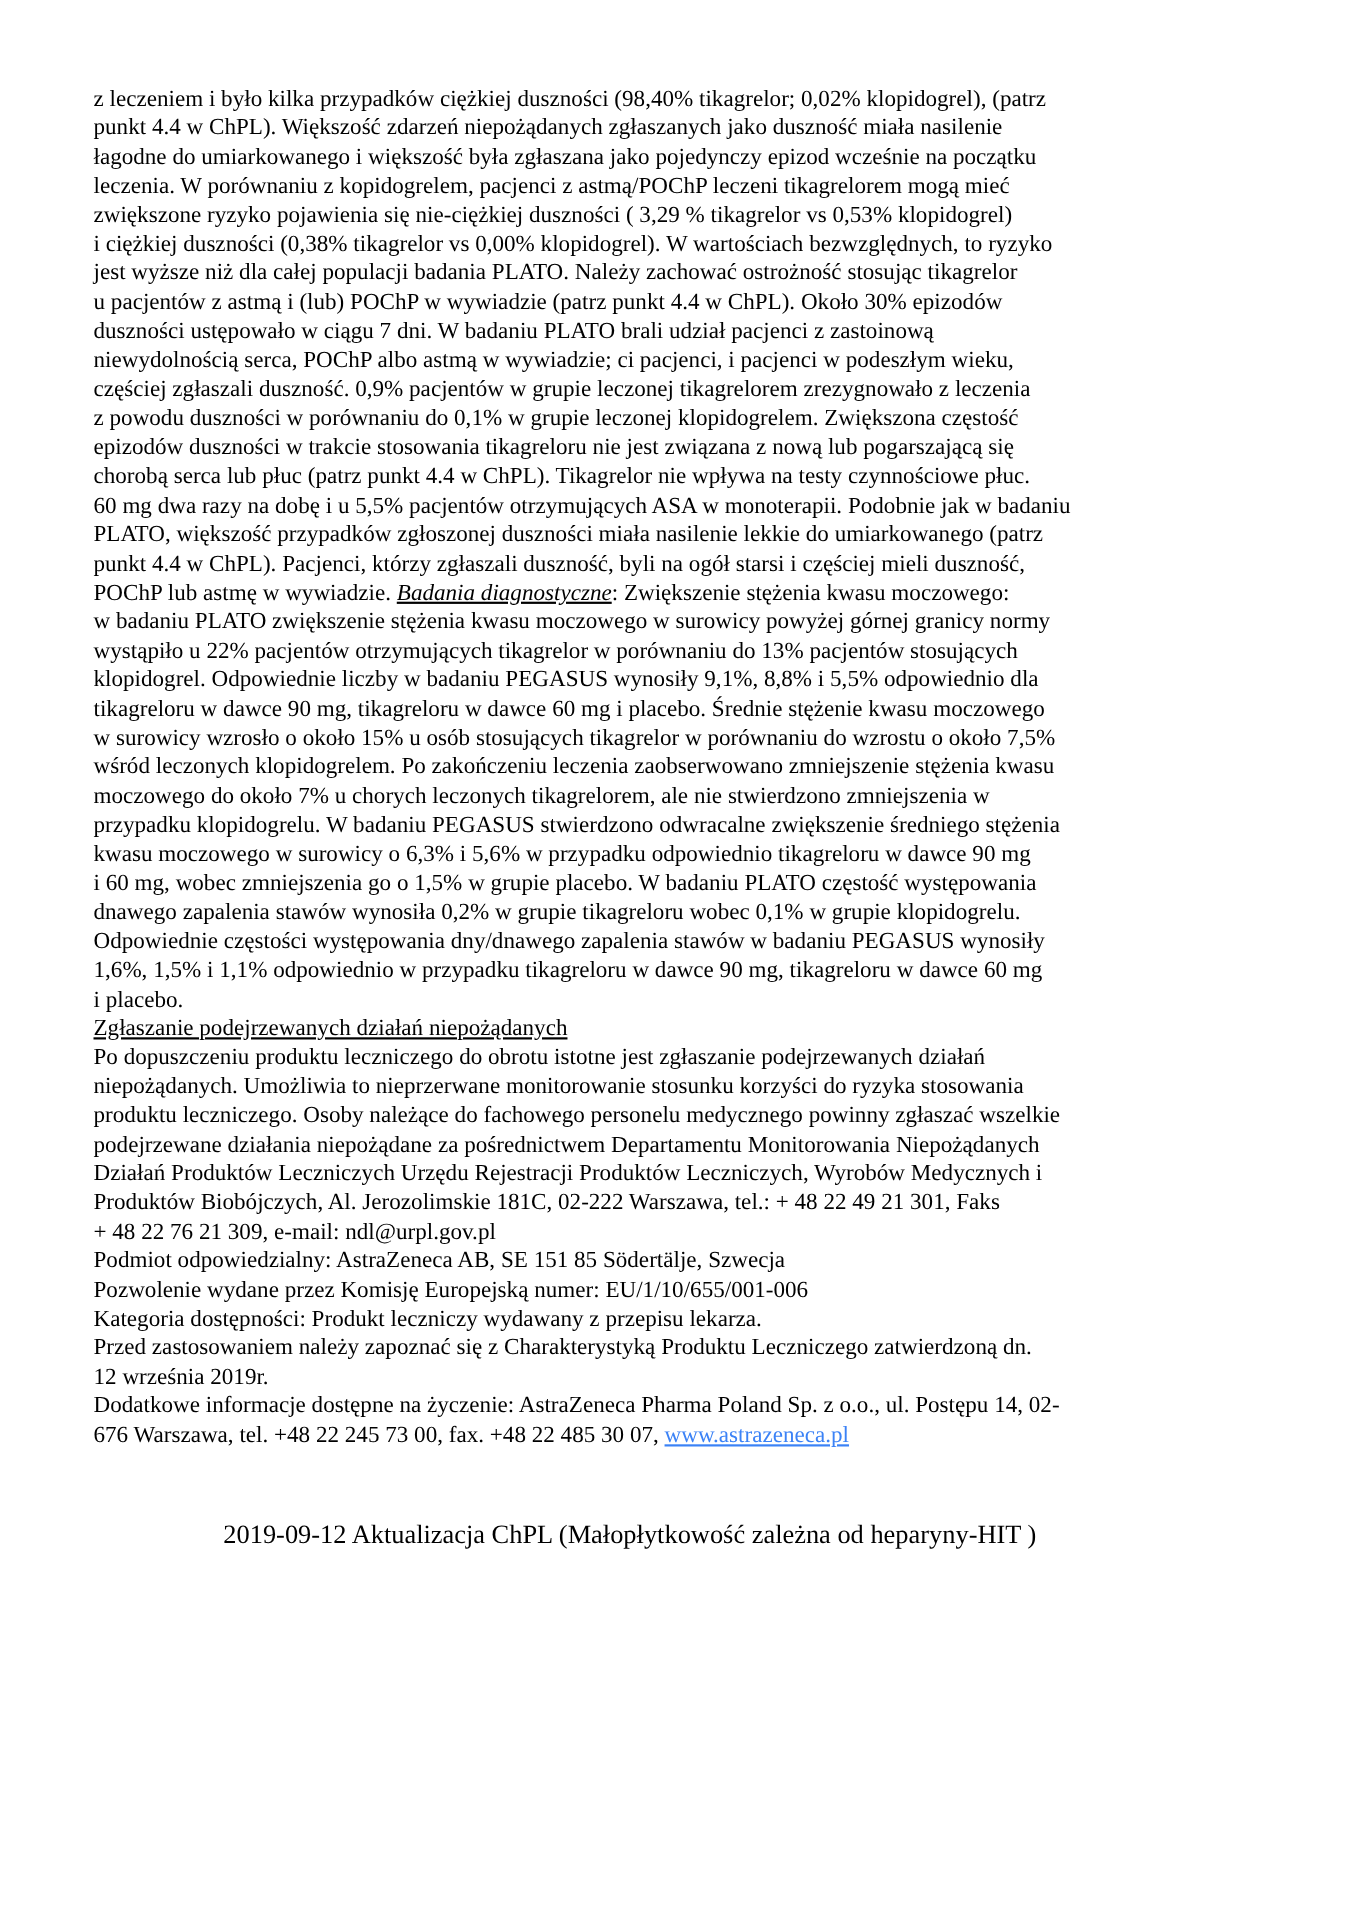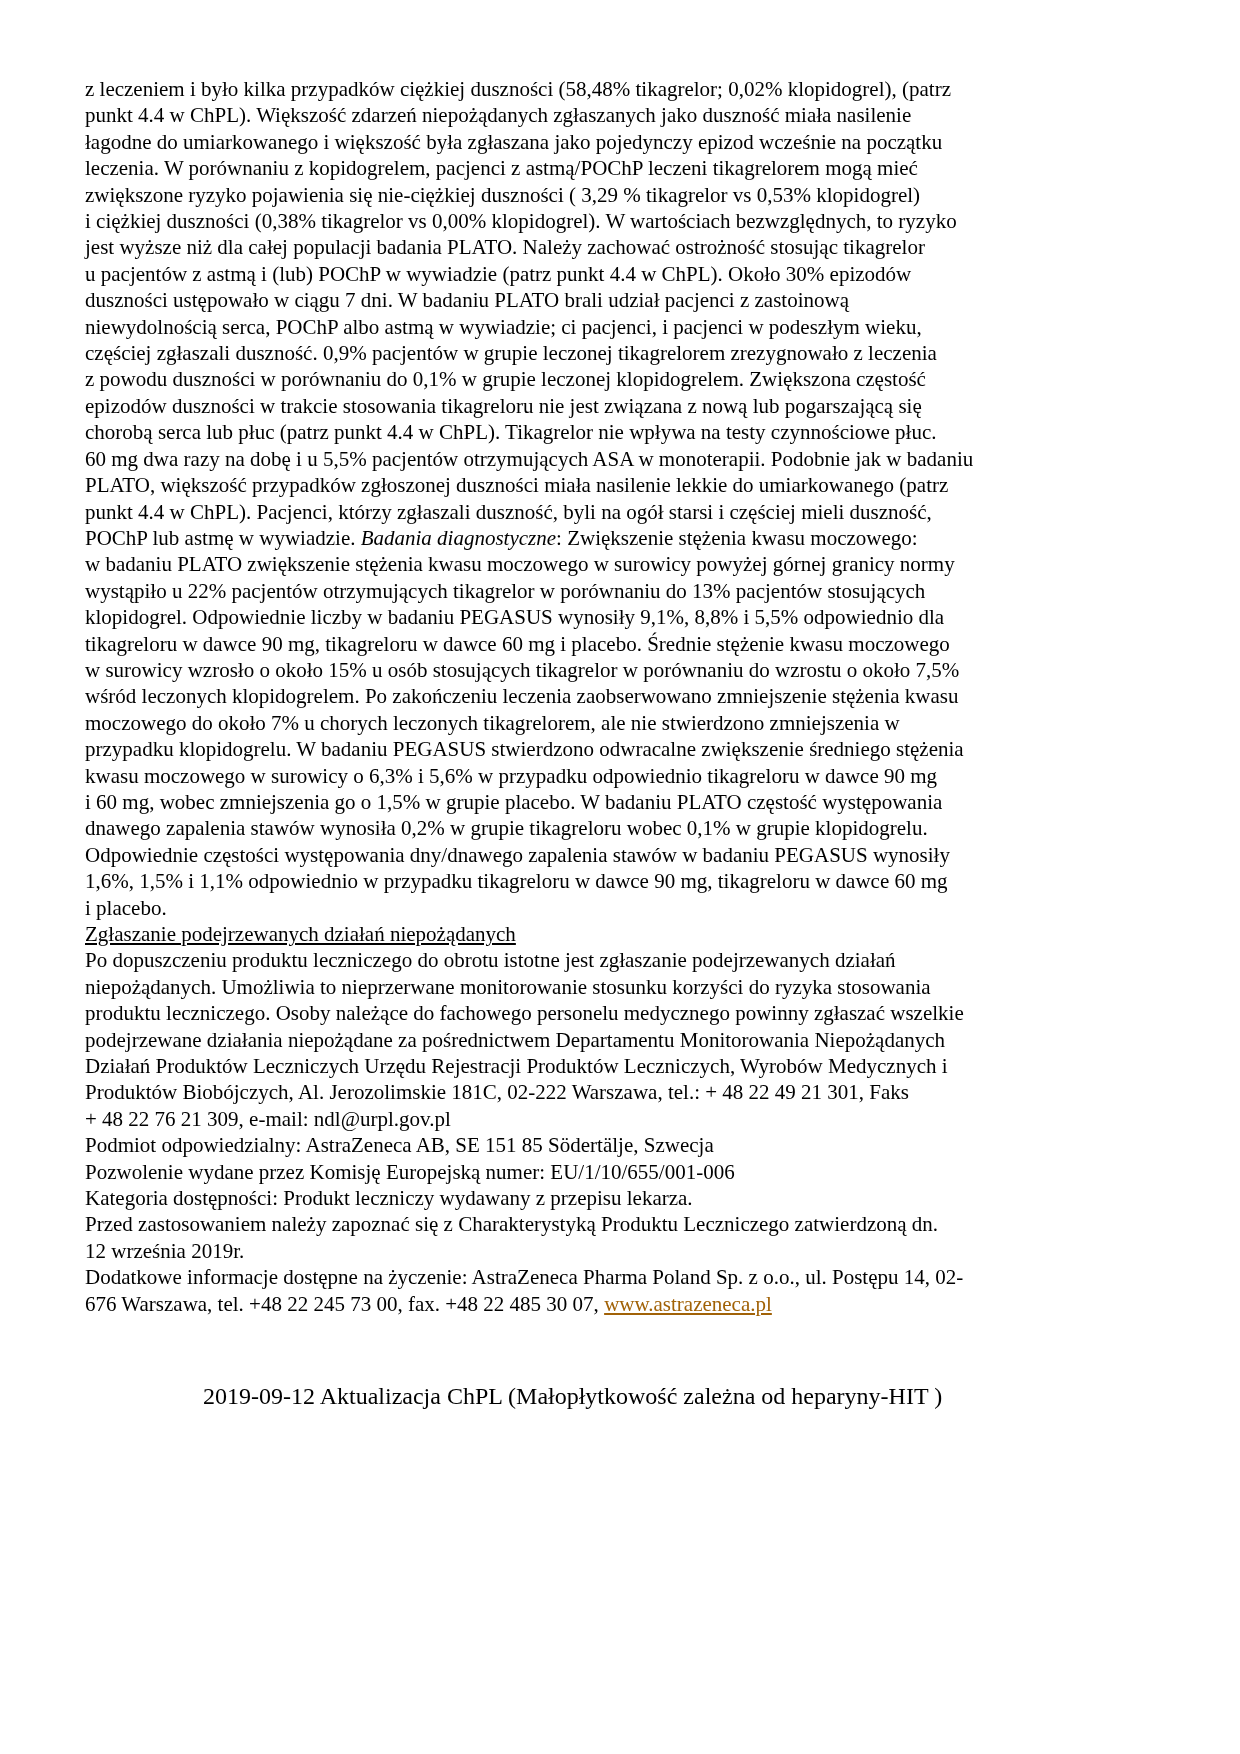--- a/index.html
+++ b/index.html
@@ -22,36 +22,36 @@
   }
   .body-text .line {
     font-size: 21px;
     line-height: 26.4px;
     white-space: nowrap;
     letter-spacing: 0;
   }
   .seg-normal { }
   .seg-bold { font-weight: normal; }
   .seg-underline { text-decoration: underline; }
-  .seg-italic-underline { font-style: italic; }
+  .seg-italic-underline { font-style: italic; text-decoration: underline; }
   a.seg-link { text-decoration: underline; cursor: pointer; }
   .footer-note {
     margin-top: 66px;
     margin-left: 118px;
     font-size: 24px;
     line-height: 26.4px;
     white-space: nowrap;
   }
 </style>
 </head>
 <body>
 
 <div class="page">
   <div class="body-text">
-      <div class="line"><span class="seg-normal">z leczeniem i było kilka przypadków ciężkiej duszności (58,48% tikagrelor; 0,02% klopidogrel), (patrz</span></div>
+      <div class="line"><span class="seg-normal">z leczeniem i było kilka przypadków ciężkiej duszności (98,40% tikagrelor; 0,02% klopidogrel), (patrz</span></div>
       <div class="line"><span class="seg-normal">punkt 4.4 w ChPL). Większość zdarzeń niepożądanych zgłaszanych jako duszność miała nasilenie</span></div>
       <div class="line"><span class="seg-normal">łagodne do umiarkowanego i większość była zgłaszana jako pojedynczy epizod wcześnie na początku</span></div>
       <div class="line"><span class="seg-normal">leczenia. W porównaniu z kopidogrelem, pacjenci z astmą/POChP leczeni tikagrelorem mogą mieć</span></div>
       <div class="line"><span class="seg-normal">zwiększone ryzyko pojawienia się nie-ciężkiej duszności ( 3,29 % tikagrelor vs 0,53% klopidogrel)</span></div>
       <div class="line"><span class="seg-normal">i ciężkiej duszności (0,38% tikagrelor vs 0,00% klopidogrel). W wartościach bezwzględnych, to ryzyko</span></div>
       <div class="line"><span class="seg-normal">jest wyższe niż dla całej populacji badania PLATO. Należy zachować ostrożność stosując tikagrelor</span></div>
       <div class="line"><span class="seg-normal">u pacjentów z astmą i (lub) POChP w wywiadzie (patrz punkt 4.4 w ChPL). Około 30% epizodów</span></div>
       <div class="line"><span class="seg-normal">duszności ustępowało w ciągu 7 dni. W badaniu PLATO brali udział pacjenci z zastoinową</span></div>
       <div class="line"><span class="seg-normal">niewydolnością serca, POChP albo astmą w wywiadzie; ci pacjenci, i pacjenci w podeszłym wieku,</span></div>
       <div class="line"><span class="seg-normal">częściej zgłaszali duszność. 0,9% pacjentów w grupie leczonej tikagrelorem zrezygnowało z leczenia</span></div>
@@ -83,16 +83,16 @@
       <div class="line"><span class="seg-normal">podejrzewane działania niepożądane za pośrednictwem Departamentu Monitorowania Niepożądanych</span></div>
       <div class="line"><span class="seg-normal">Działań Produktów Leczniczych Urzędu Rejestracji Produktów Leczniczych, Wyrobów Medycznych i</span></div>
       <div class="line"><span class="seg-normal">Produktów Biobójczych, Al. Jerozolimskie 181C, 02-222 Warszawa, tel.: + 48 22 49 21 301, Faks</span></div>
       <div class="line"><span class="seg-normal">+ 48 22 76 21 309, e-mail: ndl@urpl.gov.pl</span></div>
       <div class="line"><span class="seg-bold">Podmiot odpowiedzialny:</span><span class="seg-normal"> AstraZeneca AB, SE 151 85 Södertälje, Szwecja</span></div>
       <div class="line"><span class="seg-bold">Pozwolenie wydane przez Komisję Europejską numer:</span><span class="seg-normal"> EU/1/10/655/001-006</span></div>
       <div class="line"><span class="seg-bold">Kategoria dostępności: Produkt leczniczy wydawany z przepisu lekarza.</span></div>
       <div class="line"><span class="seg-bold">Przed zastosowaniem należy zapoznać się z Charakterystyką Produktu Leczniczego zatwierdzoną dn.</span></div>
       <div class="line"><span class="seg-bold">12 września 2019r.</span></div>
       <div class="line"><span class="seg-bold">Dodatkowe informacje dostępne na życzenie:</span><span class="seg-normal"> AstraZeneca Pharma Poland Sp. z o.o., ul. Postępu 14, 02-</span></div>
-      <div class="line"><span class="seg-normal">676 Warszawa, tel. +48 22 245 73 00, fax. +48 22 485 30 07, </span><a href="#" class="seg-link" style="color: #a16207;">www.astrazeneca.pl</a></div>
+      <div class="line"><span class="seg-normal">676 Warszawa, tel. +48 22 245 73 00, fax. +48 22 485 30 07, </span><a href="#" class="seg-link" style="color: #3b82f6;">www.astrazeneca.pl</a></div>
     </div>
   <div class="footer-note">2019-09-12 Aktualizacja ChPL (Małopłytkowość zależna od heparyny-HIT )</div>
 </div>
 
 </body></html>

